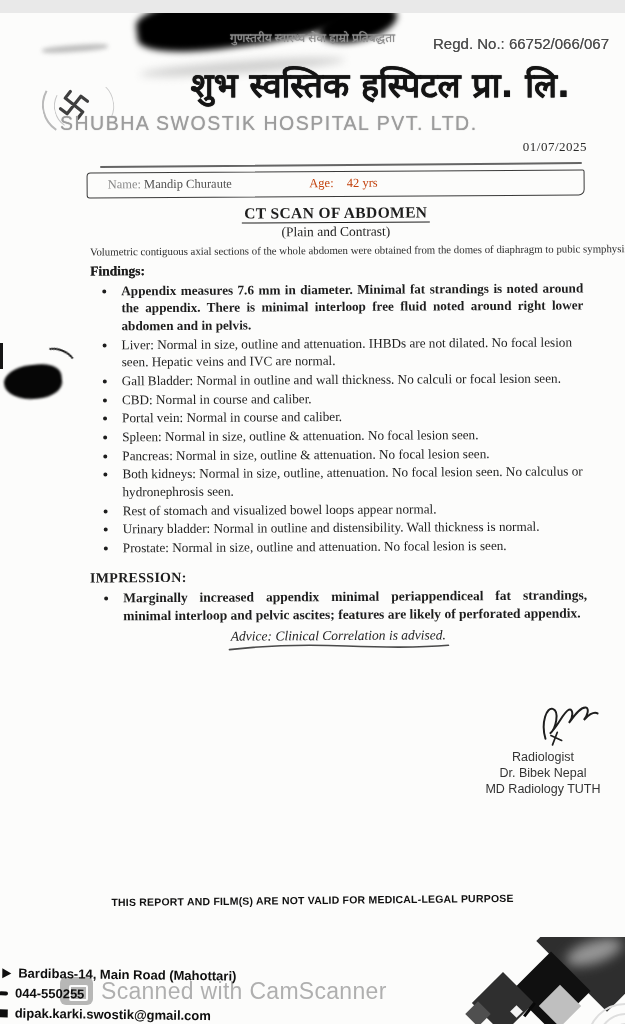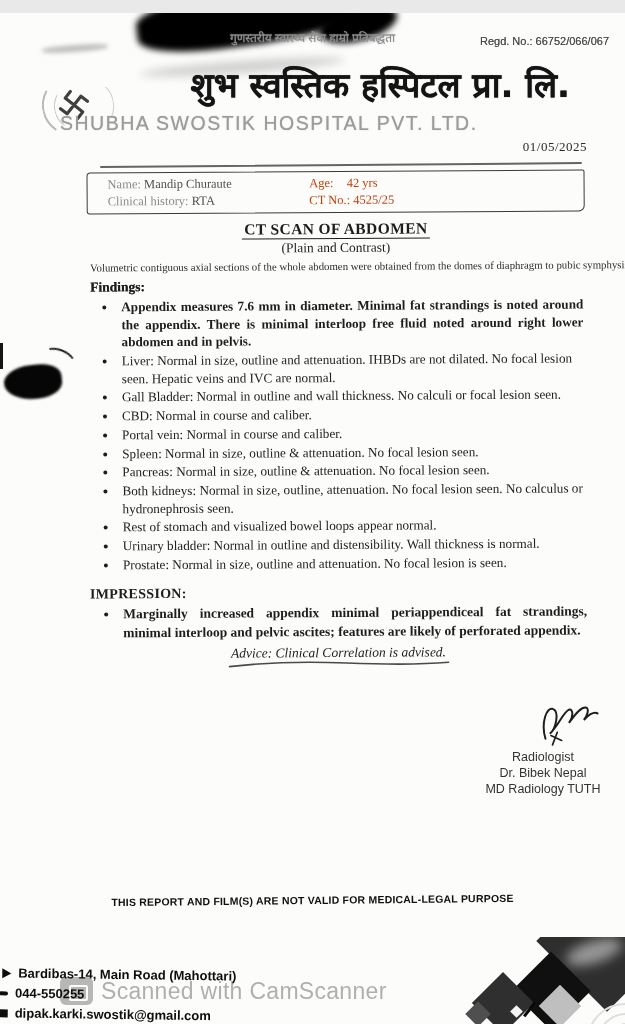--- a/index.html
+++ b/index.html
@@ -23,21 +23,21 @@
     background:#060606; border-radius:55% 45% 50% 62%; transform:rotate(-6deg); filter:blur(1px); }
   .ink-curl { position:absolute; left:42px; top:336px; width:34px; height:20px;
     border:2.5px solid transparent; border-top-color:#1b1b1b; border-radius:50%;
     transform:rotate(22deg); filter:blur(.4px); }
   .edge-tick { position:absolute; left:0; top:330px; width:2.5px; height:26px; background:#151515; filter:blur(.4px); }
 
   
   .tagline { position:absolute; left:0; right:0; top:16px; text-align:center;
     font-size:12px; color:#8d8d8d; text-shadow:0 0 1.2px #9a9a9a; }
   .regd { position:absolute; right:16px; top:22px; font-family:"Liberation Sans",sans-serif;
-    font-size:11px; color:#4c4c4c; text-shadow:0 0 .6px #666; }
+    font-size:15px; color:#4c4c4c; text-shadow:0 0 .6px #666; }
   .hosp-np { position:absolute; left:60px; right:55px; top:48px; text-align:right;
     font-size:34px; font-weight:bold; color:#141414; font-family:"DejaVu Sans",sans-serif;
     text-shadow:0 0 .7px #222; white-space:nowrap; }
   .hosp-en { position:absolute; left:60px; right:55px; top:99px; text-align:left;
     font-family:"Liberation Sans",sans-serif; font-size:19.5px; color:#9c9c9c;
     letter-spacing:1.5px; white-space:nowrap; text-shadow:0 0 1px #aaa; }
   .rep-date { position:absolute; right:38px; top:126px; font-size:13px; color:#2a2a2a; letter-spacing:.5px; }
 
   
   .logo { position:absolute; left:40px; top:62px; width:70px; height:64px; }
@@ -144,45 +144,37 @@
     <span class="arc1"></span>
     <span class="arc2"></span>
     <span class="arc3"></span>
     <svg width="28" height="28" viewBox="0 0 30 30">
       <path d="M15 3 V27 M3 15 H27 M15 3 H24 M15 27 H6 M3 15 V6 M27 15 V24" stroke="#3f3f3f" stroke-width="3.4" fill="none" stroke-linecap="round"></path>
     </svg>
   </div>
 
   <div class="hosp-np">शुभ स्वस्तिक हस्पिटल प्रा. लि.</div>
   <div class="hosp-en">SHUBHA SWOSTIK HOSPITAL PVT. LTD.</div>
-  <div class="rep-date">01/05/2025</div>
+  <div class="rep-date">01/07/2025</div>
 
   <div class="pre-table-line"></div>
 
   <div class="content">
 
     <div class="ptable">
       <div class="cell">
         <div>
           <span class="lab-faint">Name:</span>
           <span class="val-faint">Mandip Churaute</span>
         </div>
-        <div>
-          <span class="lab-faint">Clinical history:</span>
-          <span class="val-faint">RTA</span>
-        </div>
       </div>
       <div class="cell">
         <div>
           <span class="lab-dark">Age:</span><span class="age-gap"></span>
           <span class="val-dark">42 yrs</span>
-        </div>
-        <div>
-          <span class="lab-dark">CT No.:</span>
-          <span class="val-dark">4525/25</span>
         </div>
       </div>
     </div>
 
     <div class="rep-title">
       <span>CT SCAN OF ABDOMEN</span>
     </div>
     <div class="rep-subtitle">(Plain and Contrast)</div>
     <div class="technique">Volumetric contiguous axial sections of the whole abdomen were obtained from the domes of diaphragm to pubic symphysis.</div>
 

